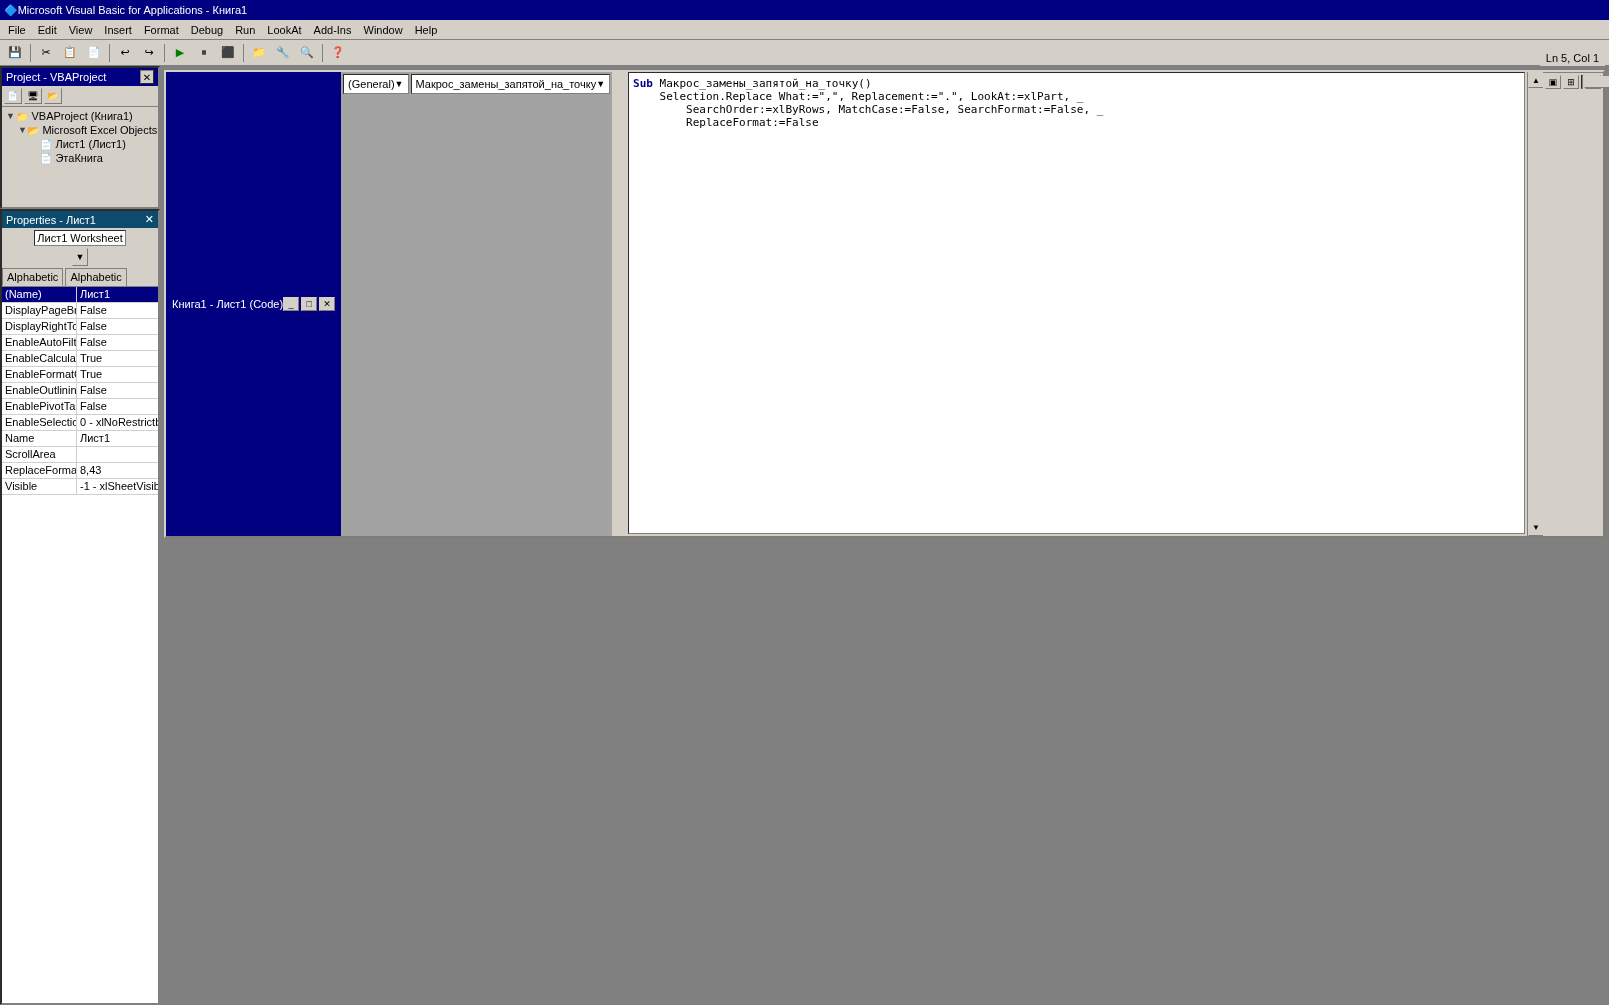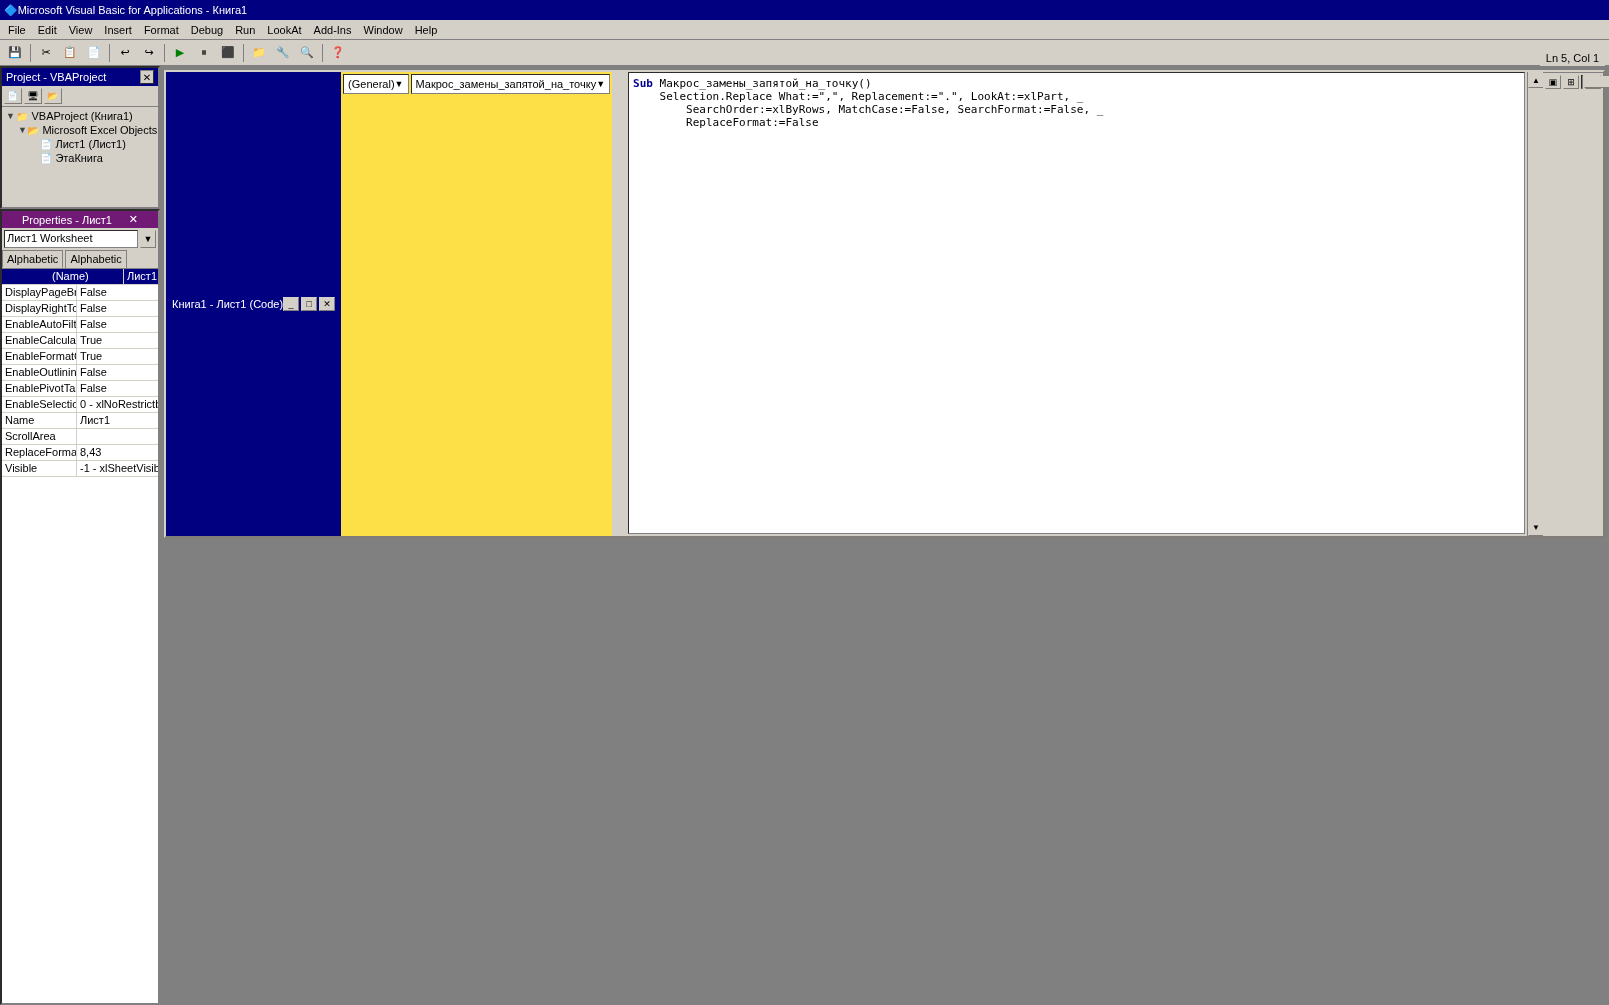--- a/index.html
+++ b/index.html
@@ -158,34 +158,35 @@
 
     
     #properties-panel {
       flex: 1;
       border: 2px inset #808080;
       background: #d4d0c8;
       display: flex;
       flex-direction: column;
     }
     #properties-header {
-      background: #701a75;
+      background: #0c4a6e;
       color: white;
-      padding: 2px 20px;
+      padding: 2px 4px;
       font-size: 11px;
       display: flex;
       align-items: center;
       justify-content: space-between;
     }
     #properties-object-select {
       display: flex;
       align-items: center;
       padding: 2px;
       gap: 2px;
       background: #d4d0c8;
+      flex-direction: column;
     }
     .object-dropdown {
       flex: 1;
       height: 18px;
       font-size: 11px;
       background: white;
       border: 1px inset #808080;
       padding: 1px 2px;
     }
     .dropdown-arrow {
@@ -224,21 +225,20 @@
       background: white;
     }
     .prop-row {
       display: flex;
       border-bottom: 1px solid #d4d0c8;
       height: 16px;
     }
     .prop-row.selected {
       background: #000080;
       color: white;
-      padding-left: 47px;
     }
     .prop-name {
       width: 75px;
       padding: 1px 3px;
       font-size: 11px;
       border-right: 1px solid #d4d0c8;
       overflow: hidden;
       white-space: nowrap;
     }
     .prop-value {
@@ -286,21 +286,21 @@
       border: 1px outset #d4d0c8;
       display: flex;
       align-items: center;
       justify-content: center;
       font-size: 9px;
       cursor: pointer;
       color: black;
     }
     #code-dropdowns {
       display: flex;
-      background: #fde047;
+      background: #a3a3a3;
       padding: 2px;
       gap: 2px;
     }
     .code-dropdown {
       flex: 1;
       height: 20px;
       font-size: 11px;
       background: white;
       border: 1px inset #808080;
       padding: 1px 4px;

